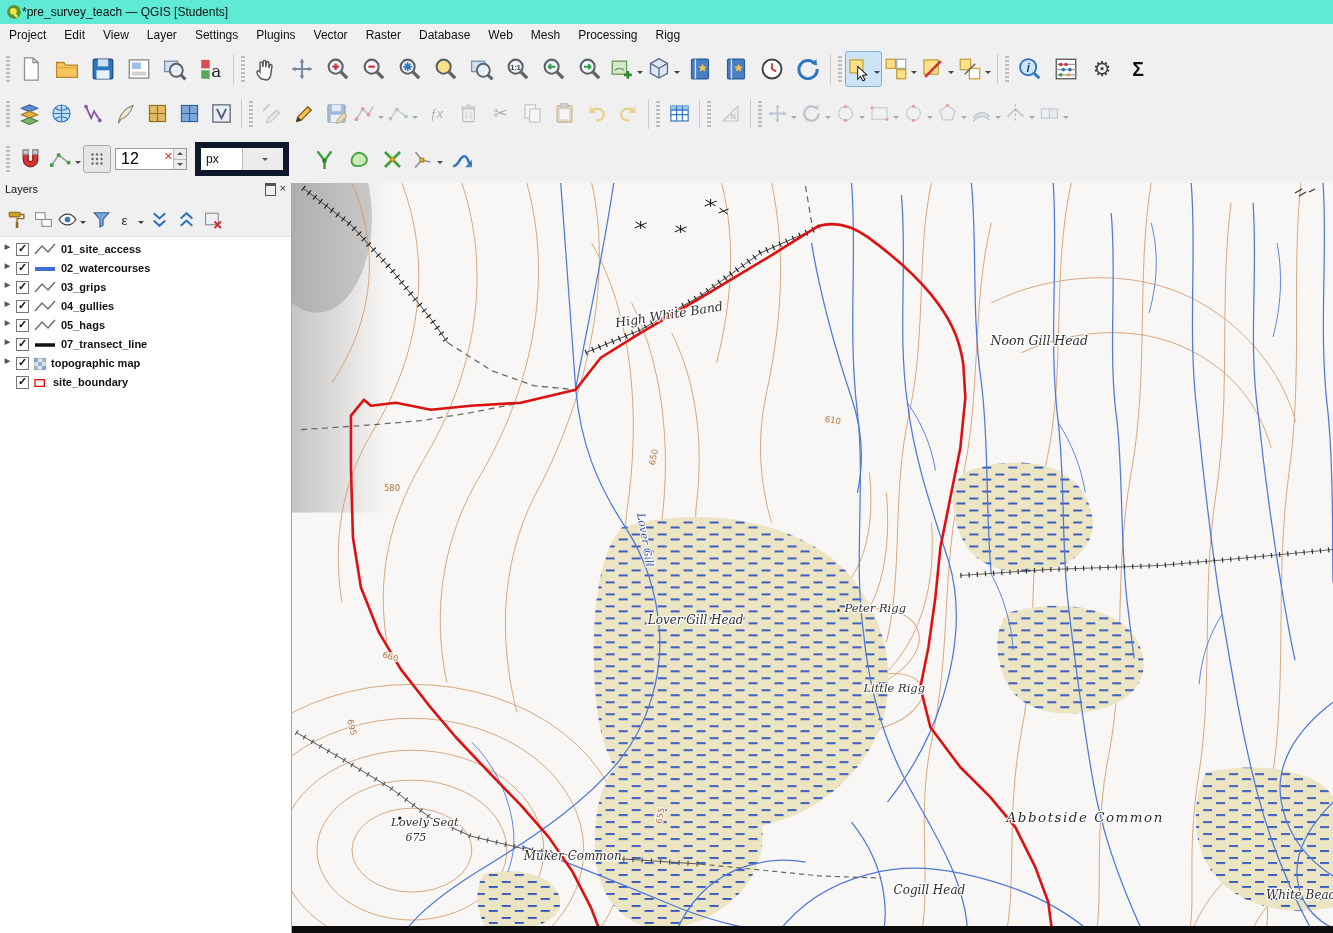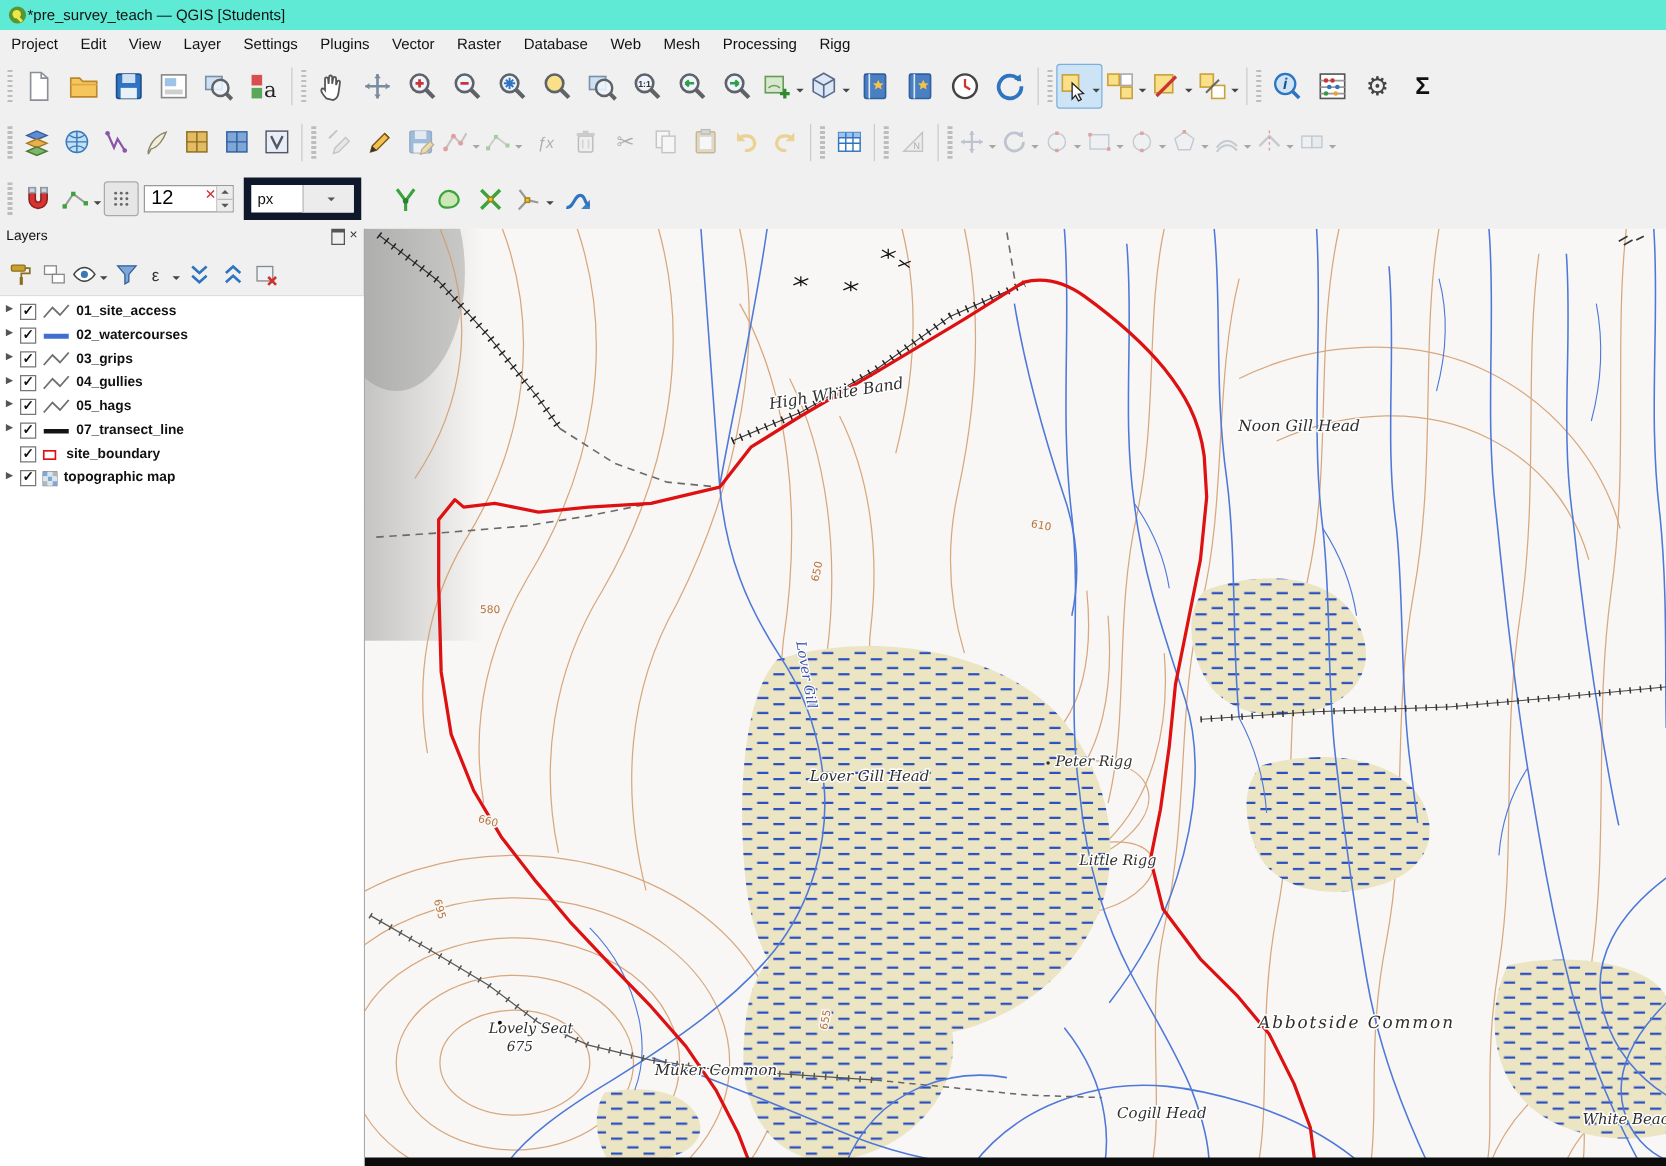--- a/index.html
+++ b/index.html
@@ -923,34 +923,34 @@
     </div>
     <div class="lrow">
       <span class="exp"></span>
       <span class="cb"></span>
       <svg class="lsym" viewBox="0 0 24 14" style="color: rgb(20, 20, 20);">
           <path d="M2 7h20" fill="none" stroke="currentColor" stroke-width="3.5"></path>
         </svg>
       <span class="lname">07_transect_line</span>
     </div>
     <div class="lrow">
+      <span class="exp"></span>
+      <span class="cb"></span>
+      <svg class="lsym" viewBox="0 0 20 20" style="width:14px;height:14px">
+          <use href="#i-raster"></use>
+        </svg>
+      <span class="lname">topographic map</span>
+    </div>
+    <div class="lrow">
       <span class="exp" style="visibility:hidden"></span>
       <span class="cb"></span>
       <svg class="lsym" viewBox="0 0 24 14" style="width: 16px; color: rgb(224, 16, 16);">
           <rect x="3" y="2" width="14" height="10" fill="#fff" stroke="currentColor" stroke-width="2"></rect>
         </svg>
       <span class="lname">site_boundary</span>
-    </div>
-    <div class="lrow">
-      <span class="exp"></span>
-      <span class="cb"></span>
-      <svg class="lsym" viewBox="0 0 20 20" style="width:14px;height:14px">
-          <use href="#i-raster"></use>
-        </svg>
-      <span class="lname">topographic map</span>
     </div>
   </div>
 </div>
 
 <div class="map">
 <svg viewBox="0 0 1042 751" preserveAspectRatio="none">
   <defs>
     <pattern id="marsh" width="26" height="12" patternUnits="userSpaceOnUse">
       <rect width="26" height="12" fill="#ece5c3"></rect>
       <rect x="2" y="3" width="9" height="1.8" fill="#2b4fc0"></rect>

